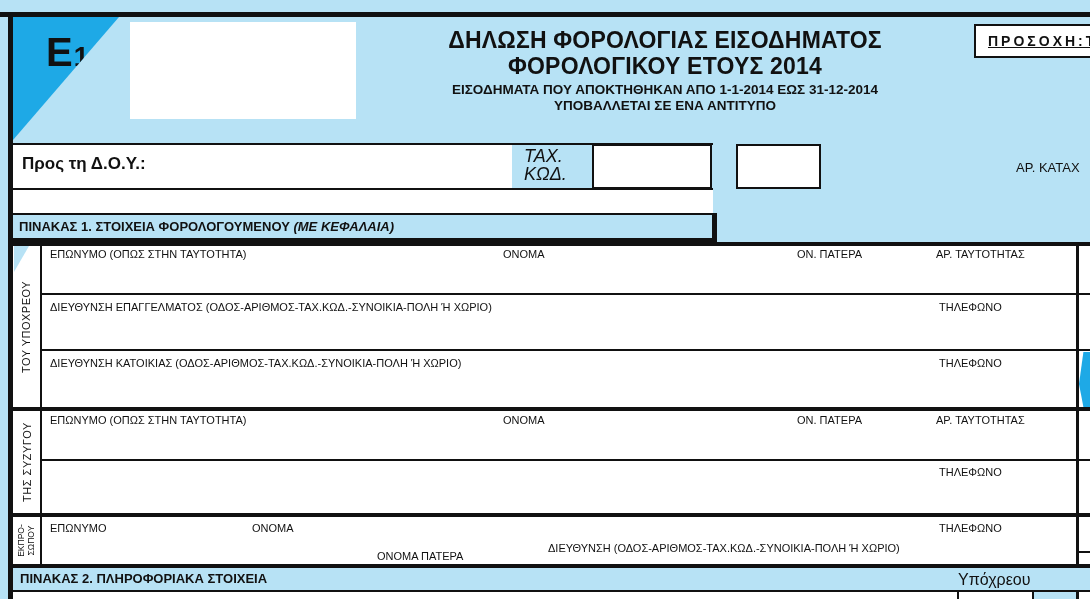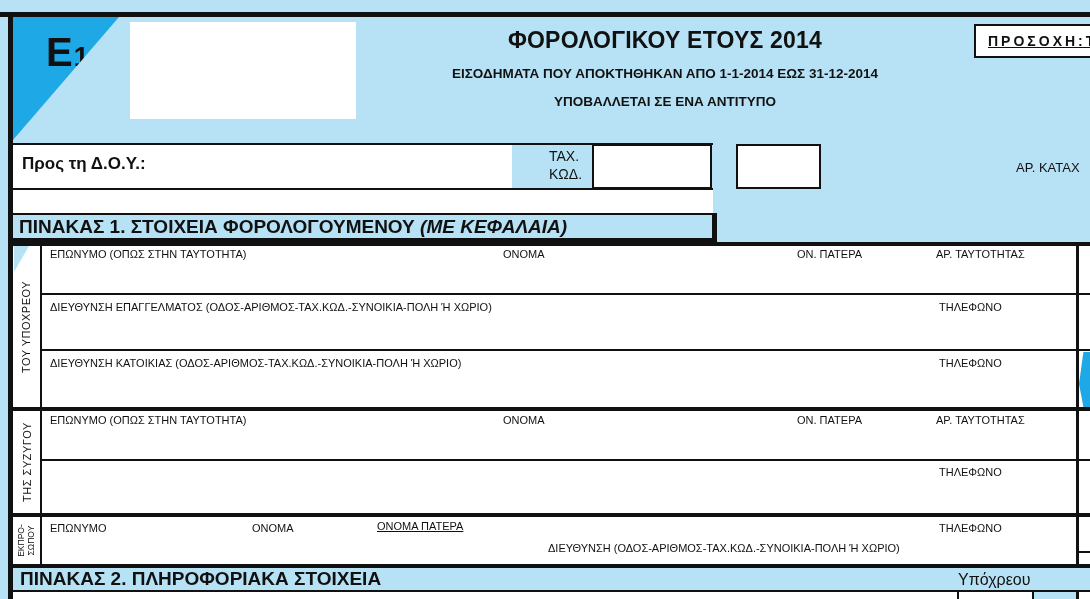--- a/index.html
+++ b/index.html
@@ -11,27 +11,27 @@
   }
   .abs{position:absolute;}
   .black{background:#111;}
   .whitebox{background:#ffffff;}
   .bordered{border:2px solid #111;background:#ffffff;}
   .lbl{position:absolute;font-size:11px;line-height:12px;color:#111;white-space:nowrap;}
   .fill{position:absolute;background:transparent;}
   .vlabel-wrap{position:absolute;display:flex;align-items:center;justify-content:center;}
   .vlabel{transform:rotate(-90deg);white-space:nowrap;font-size:11px;letter-spacing:.5px;color:#111;}
   .vlabel2{transform:rotate(-90deg);white-space:nowrap;font-size:8.5px;line-height:9.5px;text-align:center;color:#111;}
-  .band-title{font-size:19px;line-height:23px;white-space:nowrap;color:#111;}
+  .band-title{font-size:13px;line-height:23px;white-space:nowrap;color:#111;}
   .band-title .strong{font-weight:800;}
   .band-title .mid{font-weight:700;}
   .band-title .note{font-weight:700;font-style:italic;}
   .title-block{position:absolute;left:420px;top:27px;width:490px;text-align:center;color:#111;}
   .title-main{font-size:23px;line-height:26px;font-weight:800;letter-spacing:.2px;}
-  .title-sub{font-size:13.5px;line-height:16px;font-weight:700;margin-top:13px;}
+  .title-sub{font-size:13.5px;line-height:16px;font-weight:700;margin-top:3px;}
   .wedge{position:absolute;left:13px;top:17px;width:106px;height:123px;background:#1ea9e6;
          clip-path:polygon(0 0,100% 0,0 100%);}
   .e1{position:absolute;left:33px;top:16px;display:flex;align-items:flex-end;font-weight:800;color:#111;}
   .e1 .big{font-size:40px;line-height:38px;}
   .e1 .small{font-size:27px;line-height:27px;margin-left:1px;}
   .attention{position:absolute;left:974px;top:24px;width:150px;height:30px;background:#fff;
              border:2.5px solid #111;display:flex;align-items:center;padding-left:12px;}
   .attention span{font-size:14px;font-weight:800;letter-spacing:3px;text-decoration:underline;white-space:nowrap;color:#111;}
   .blob{position:absolute;left:1079px;top:352px;width:11px;height:55px;background:#1ea9e6;
         clip-path:polygon(40% 0,100% 0,100% 100%,40% 100%,0 58%);}
@@ -49,35 +49,36 @@
   <div class="wedge">
     <div class="e1">
       <span class="big">E</span>
       <span class="small">1</span>
     </div>
   </div>
 
   <div class="abs whitebox" style="left:130px;top:22px;width:226px;height:97px;"></div>
 
   <div class="title-block">
+    <div class="title-main">ΔΗΛΩΣΗ ΦΟΡΟΛΟΓΙΑΣ ΕΙΣΟΔΗΜΑΤΟΣ</div>
     <div class="title-main">ΦΟΡΟΛΟΓΙΚΟΥ ΕΤΟΥΣ 2014</div>
     <div class="title-sub">ΕΙΣΟΔΗΜΑΤΑ ΠΟΥ ΑΠΟΚΤΗΘΗΚΑΝ ΑΠΟ 1-1-2014 ΕΩΣ 31-12-2014</div>
-    <div class="title-sub" style="margin-top:12px;">ΥΠΟΒΑΛΛΕΤΑΙ ΣΕ ΕΝΑ ΑΝΤΙΤΥΠΟ</div>
+    <div class="title-sub" style="margin-top:0;">ΥΠΟΒΑΛΛΕΤΑΙ ΣΕ ΕΝΑ ΑΝΤΙΤΥΠΟ</div>
   </div>
 
   <div class="attention">
     <span>ΠΡΟΣΟΧΗ:Τ</span>
   </div>
 
   <div class="abs black" style="left:13px;top:143px;width:700px;height:2px;"></div>
   <div class="abs whitebox" style="left:13px;top:145px;width:499px;height:43px;"></div>
   <div class="abs" style="left:22px;top:154px;font-size:17px;font-weight:700;">Προς τη Δ.Ο.Υ.:</div>
   <div class="fill" style="left:160px;top:146px;width:350px;height:41px;"></div>
 
-  <div class="abs" style="left:549px;top:147px;font-size:14px;line-height:18px;">
+  <div class="abs" style="left:524px;top:147px;font-size:18px;line-height:18px;font-style:italic;">
     <div>ΤΑΧ.</div>
     <div>ΚΩΔ.</div>
   </div>
   <div class="abs bordered" style="left:592px;top:144px;width:116px;height:41px;"></div>
   <div class="abs bordered" style="left:736px;top:144px;width:81px;height:41px;"></div>
   <div class="abs" style="left:1016px;top:160px;font-size:13px;white-space:nowrap;">ΑΡ. ΚΑΤΑΧ</div>
 
   <div class="abs black" style="left:13px;top:188px;width:700px;height:2px;"></div>
 
   <div class="abs whitebox" style="left:13px;top:190px;width:700px;height:23px;"></div>
@@ -138,21 +139,21 @@
   <div class="lbl" style="left:503px;top:414px;">ΟΝΟΜΑ</div>
   <div class="lbl" style="left:797px;top:414px;">ΟΝ. ΠΑΤΕΡΑ</div>
   <div class="lbl" style="left:936px;top:414px;">ΑΡ. ΤΑΥΤΟΤΗΤΑΣ</div>
   <div class="fill" style="left:42px;top:426px;width:1032px;height:31px;"></div>
 
   <div class="lbl" style="left:939px;top:466px;">ΤΗΛΕΦΩΝΟ</div>
   <div class="fill" style="left:42px;top:478px;width:1032px;height:33px;"></div>
 
   <div class="lbl" style="left:50px;top:522px;">ΕΠΩΝΥΜΟ</div>
   <div class="lbl" style="left:252px;top:522px;">ΟΝΟΜΑ</div>
-  <div class="lbl" style="left:377px;top:520px;text-decoration:underline;">ΟΝΟΜΑ ΠΑΤΕΡΑ</div>
+  <div class="lbl" style="left:377px;top:550px;">ΟΝΟΜΑ ΠΑΤΕΡΑ</div>
   <div class="lbl" style="left:548px;top:522px;margin-top:20px;">ΔΙΕΥΘΥΝΣΗ (ΟΔΟΣ-ΑΡΙΘΜΟΣ-ΤΑΧ.ΚΩΔ.-ΣΥΝΟΙΚΙΑ-ΠΟΛΗ Ή ΧΩΡΙΟ)</div>
   <div class="lbl" style="left:939px;top:522px;">ΤΗΛΕΦΩΝΟ</div>
   <div class="fill" style="left:42px;top:534px;width:1032px;height:28px;"></div>
 
   <div class="abs black" style="left:13px;top:564px;width:1077px;height:4px;"></div>
   <div class="abs" style="left:13px;top:568px;width:1077px;height:22px;background:#b7e2f5;"></div>
   <div class="abs band-title" style="left:20px;top:568px;line-height:22px;">
     <span class="strong">ΠΙΝΑΚΑΣ 2.</span>
     <span class="strong">ΠΛΗΡΟΦΟΡΙΑΚΑ ΣΤΟΙΧΕΙΑ</span>
   </div>

